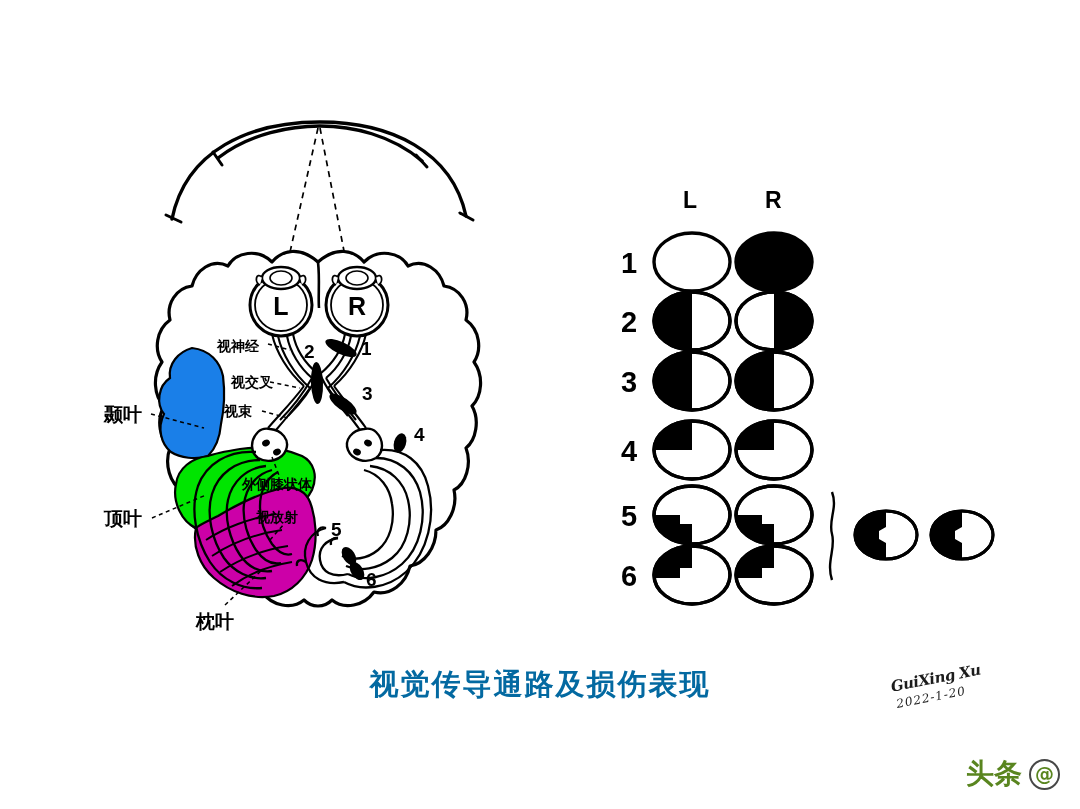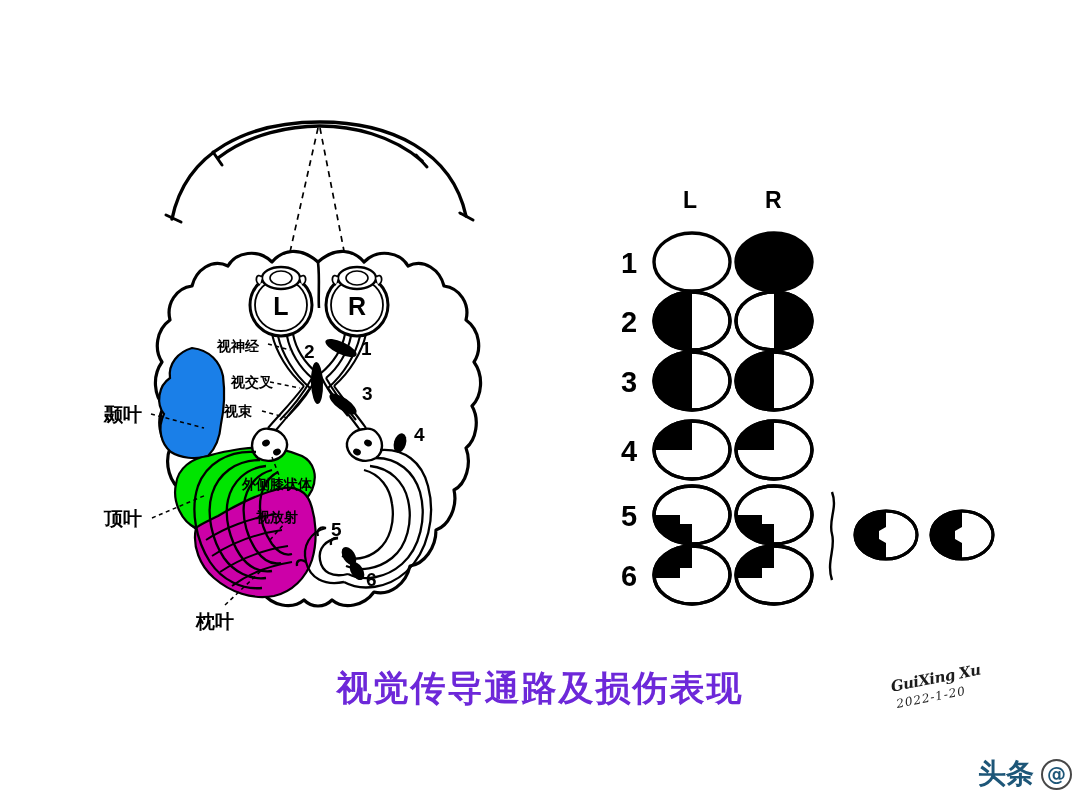--- a/index.html
+++ b/index.html
@@ -35,23 +35,23 @@
   }
   
   #diagram-title {
     position: absolute;
     left: 0;
     top: 665px;
     width: 1080px;
     text-align: center;
     font-family: "DejaVu Sans", "Liberation Sans", sans-serif;
     font-weight: 700;
-    font-size: 35px;
+    font-size: 29px;
     letter-spacing: 2px;
-    color: #6d28d9;
+    color: #0369a1;
     white-space: nowrap;
   }
   
   #signature {
     position: absolute;
     left: 893px;
     top: 668px;
     width: 120px;
     height: 46px;
     transform: rotate(-11deg);
@@ -72,29 +72,29 @@
     font-size: 12px;
     line-height: 14px;
     letter-spacing: 1px;
     margin-top: 3px;
     margin-left: 2px;
     white-space: nowrap;
   }
   
   #watermark {
     position: absolute;
-    right: 8px;
+    right: 20px;
     bottom: 16px;
     display: flex;
     align-items: center;
     gap: 7px;
     font-family: "DejaVu Sans", "Liberation Sans", sans-serif;
     font-weight: 700;
     font-size: 28px;
-    color: #0c4a6e;
+    color: #4d7c0f;
     opacity: 0.93;
     white-space: nowrap;
   }
   #watermark .wm-at {
     display: inline-flex;
     align-items: center;
     justify-content: center;
     width: 27px;
     height: 27px;
     border: 2px solid #3a3a3a;

